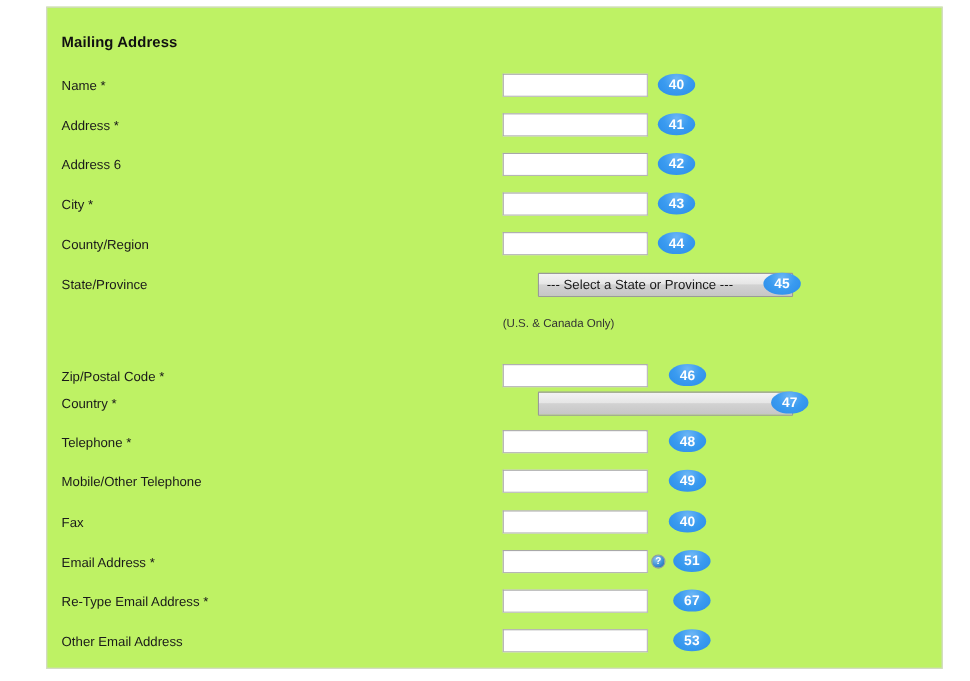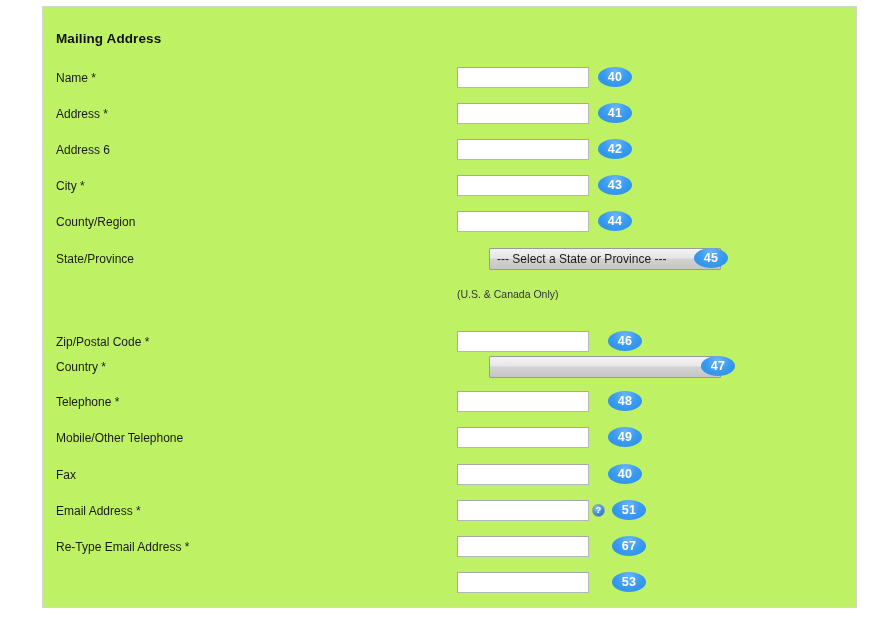--- a/index.html
+++ b/index.html
@@ -230,19 +230,20 @@
           <input type="text" class="text-input" value="" style="">
           <div class="help-icon" style="left: 549px; top: 4px;">?</div>
           <div class="badge" style="left: 569px; top: 0px;">51</div>
         </div>
         <div class="row" style="top: 529px;">
           <div class="row-label">Re-Type Email Address<span class="req"> *</span></div>
           <input type="text" class="text-input" value="" style="">
           <div class="badge" style="left: 569px; top: 0px;">67</div>
         </div>
         <div class="row" style="top: 565px;">
+          <div class="row-label">Other Email Address</div>
           <input type="text" class="text-input" value="" style="">
           <div class="badge" style="left: 569px; top: 0px;">53</div>
         </div>
         <div class="note" style="top: 281px;">(U.S. &amp; Canada Only)</div>
       </div>
   </div>
 </div>
 
 </body></html>

